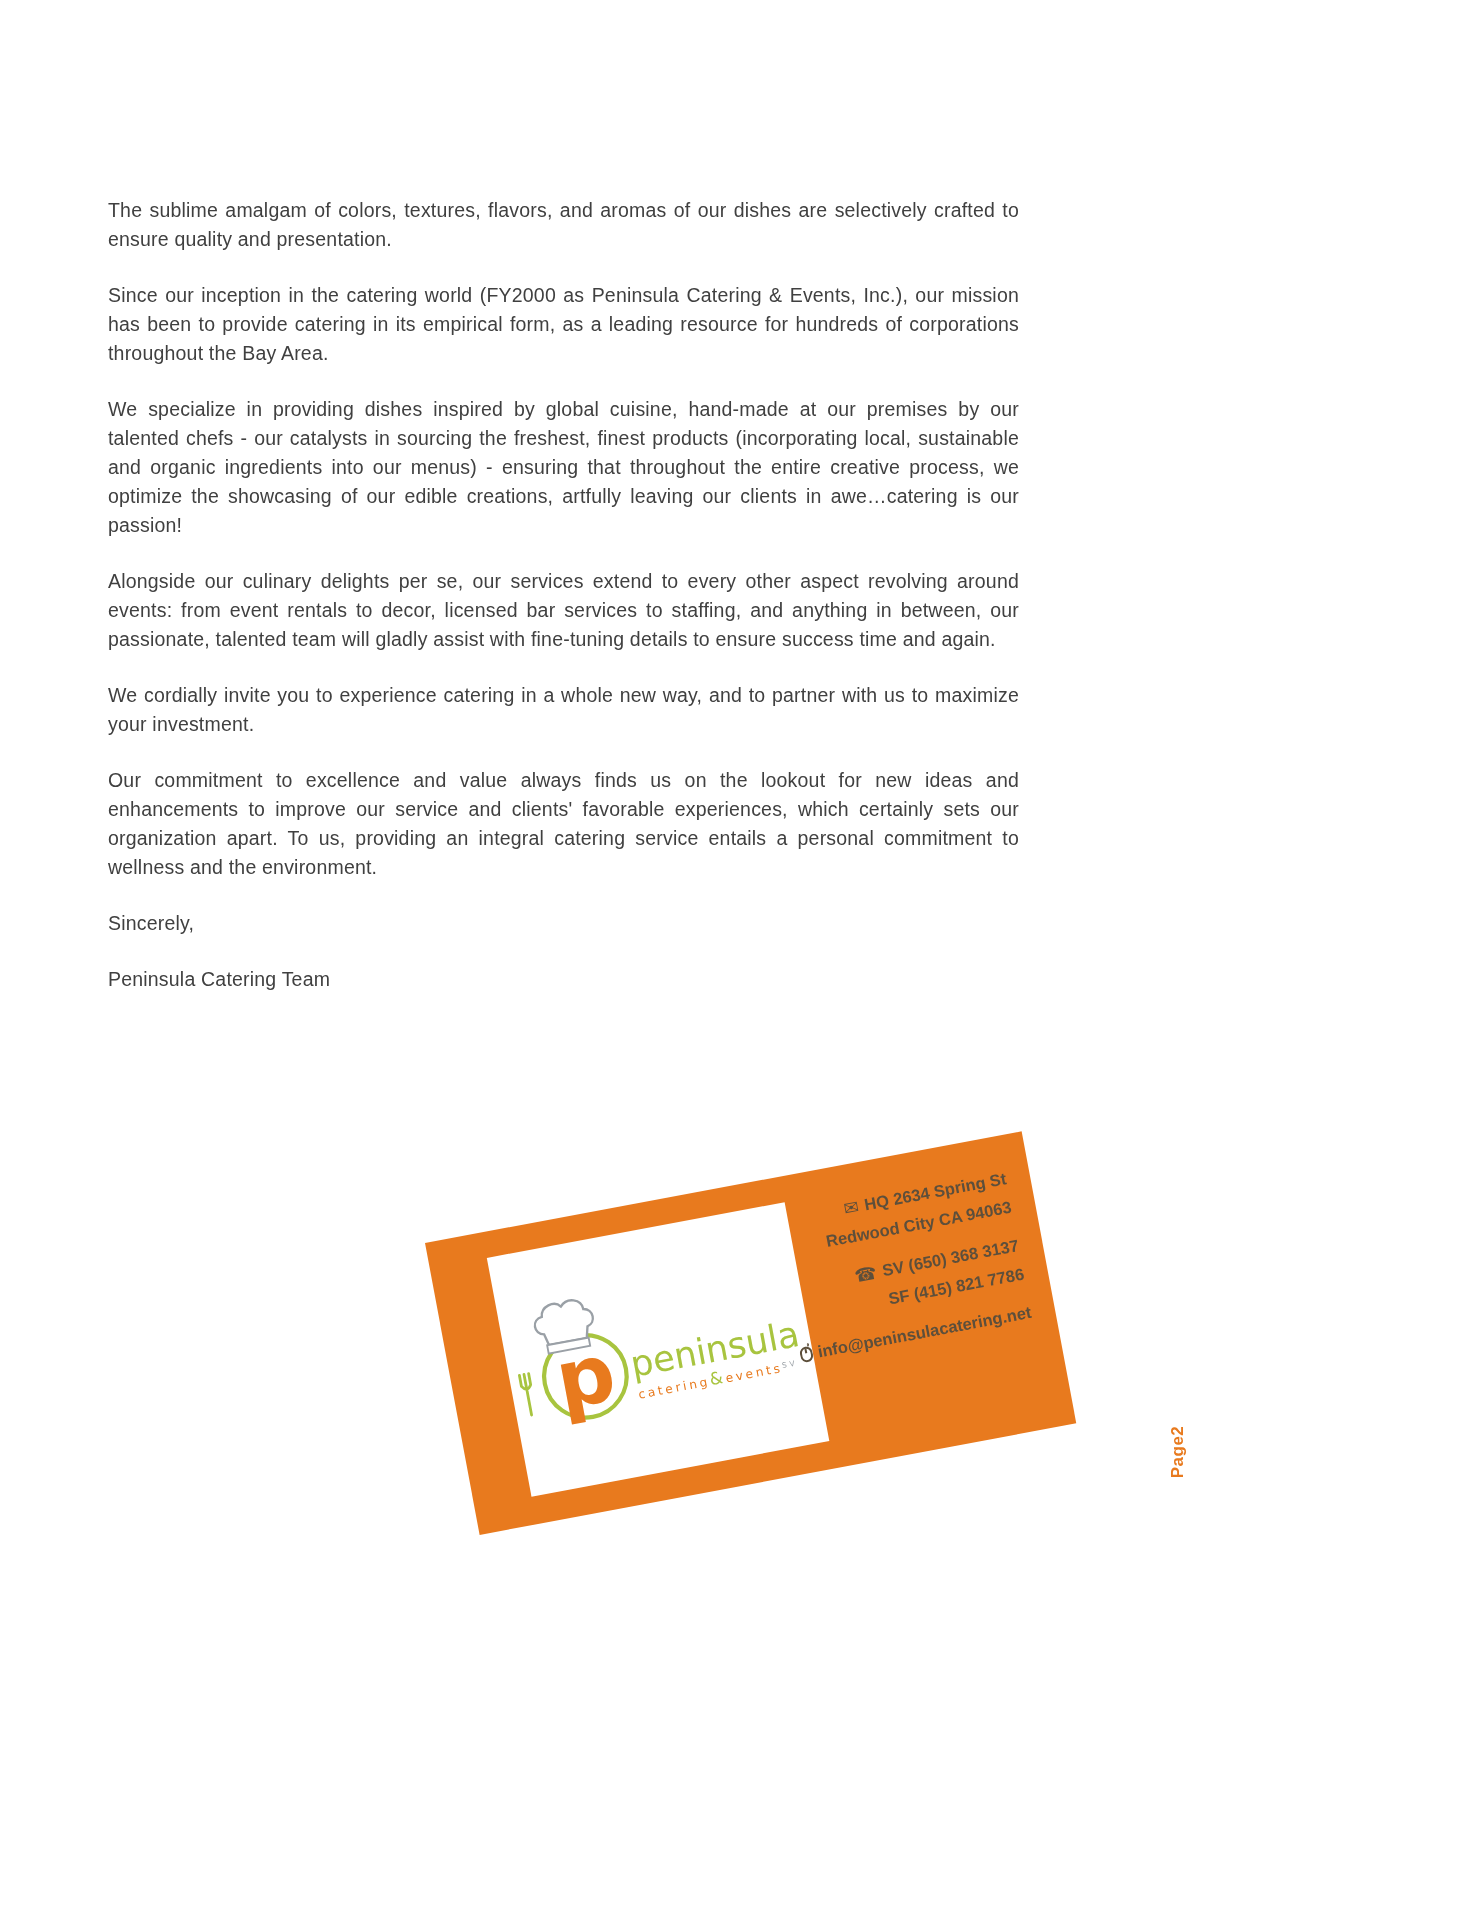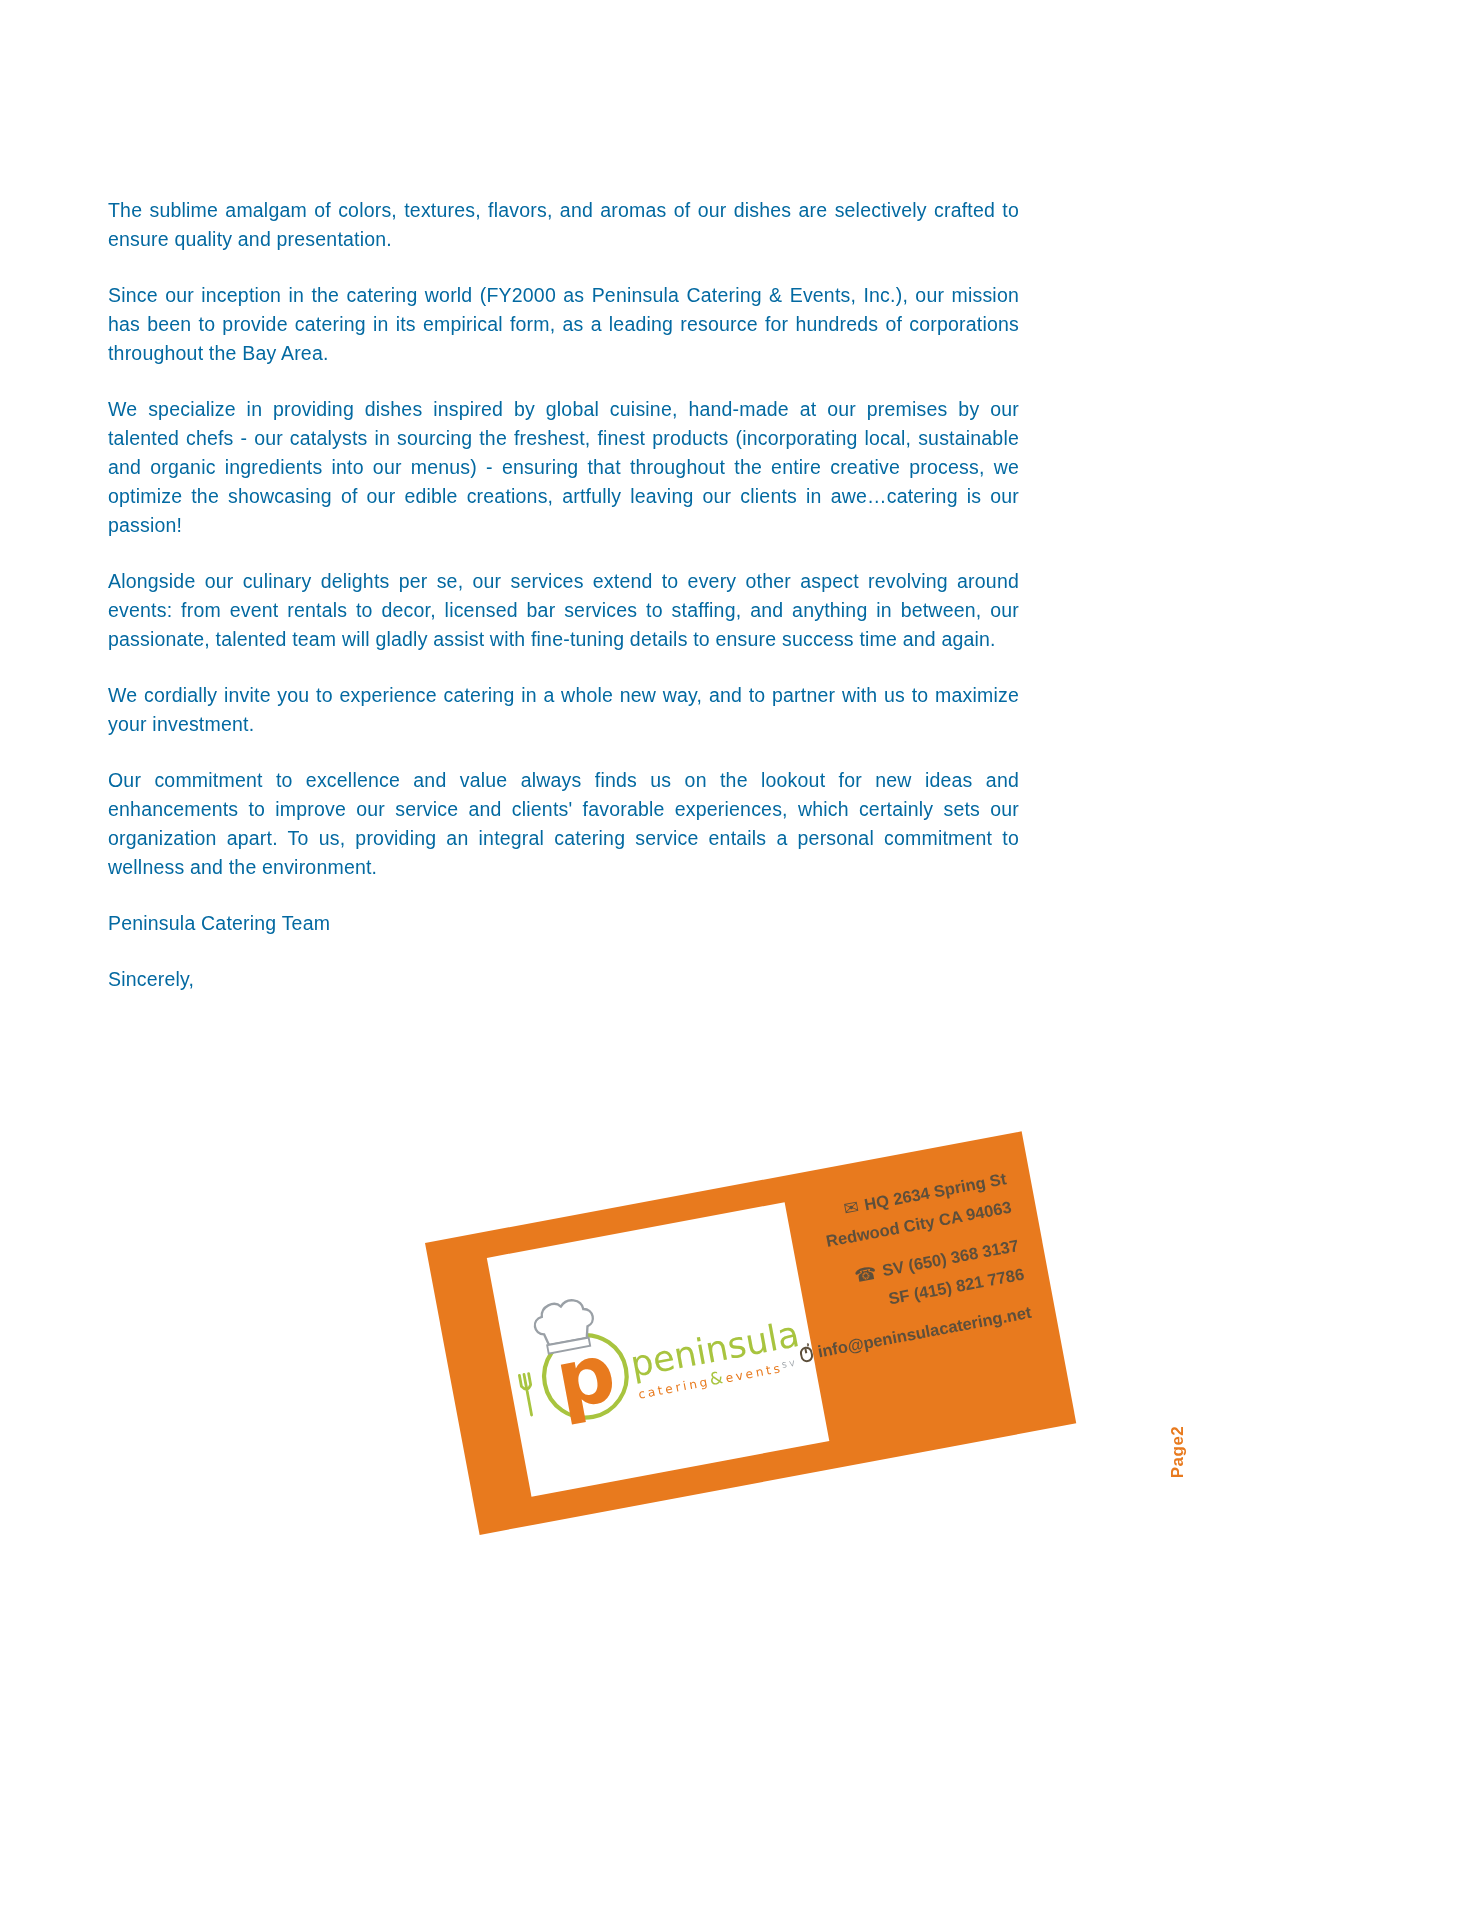--- a/index.html
+++ b/index.html
@@ -11,21 +11,21 @@
     overflow: hidden;
     font-family: "Liberation Sans", sans-serif;
   }
 
   
   .content {
     position: absolute;
     left: 108px;
     top: 196px;
     width: 911px;
-    color: #0369a1;
+    color: #404040;
     font-size: 19.5px;
     line-height: 29px;
     letter-spacing: 0.2px;
     text-align: justify;
   }
   .content p { margin: 0 0 27px 0; }
   .content p.nojust { text-align: left; }
 
   
   .card {
@@ -87,22 +87,22 @@
 
 <div class="page">
 
   <div class="content">
     <p>The sublime amalgam of colors, textures, flavors, and aromas of our dishes are selectively crafted to ensure quality and presentation.</p>
     <p>Since our inception in the catering world (FY2000 as Peninsula Catering &amp; Events, Inc.), our mission has been to provide catering in its empirical form, as a leading resource for hundreds of corporations throughout the Bay Area.</p>
     <p>We specialize in providing dishes inspired by global cuisine, hand-made at our premises by our talented chefs - our catalysts in sourcing the freshest, finest products (incorporating local, sustainable and organic ingredients into our menus) - ensuring that throughout the entire creative process, we optimize the showcasing of our edible creations, artfully leaving our clients in awe…catering is our passion!</p>
     <p>Alongside our culinary delights per se, our services extend to every other aspect revolving around events: from event rentals to decor, licensed bar services to staffing, and anything in between, our passionate, talented team will gladly assist with fine-tuning details to ensure success time and again.</p>
     <p>We cordially invite you to experience catering in a whole new way, and to partner with us to maximize your investment.</p>
     <p>Our commitment to excellence and value always finds us on the lookout for new ideas and enhancements to improve our service and clients' favorable experiences, which certainly sets our organization apart. To us, providing an integral catering service entails a personal commitment to wellness and the environment.</p>
+    <p class="nojust">Sincerely,</p>
     <p class="nojust">Peninsula Catering Team</p>
-    <p class="nojust">Sincerely,</p>
   </div>
 
   <div class="card">
 
     <div class="card-white">
       <svg width="300" height="197" viewBox="0 0 320 210" xmlns="http://www.w3.org/2000/svg">
 
         <circle cx="78" cy="120" r="44" fill="none" stroke="#A8C43F" stroke-width="4.5"></circle>
 
         <text x="78" y="150" text-anchor="middle" font-size="86" font-weight="bold" fill="#E87A1E" font-family="DejaVu Sans, sans-serif">p</text>

